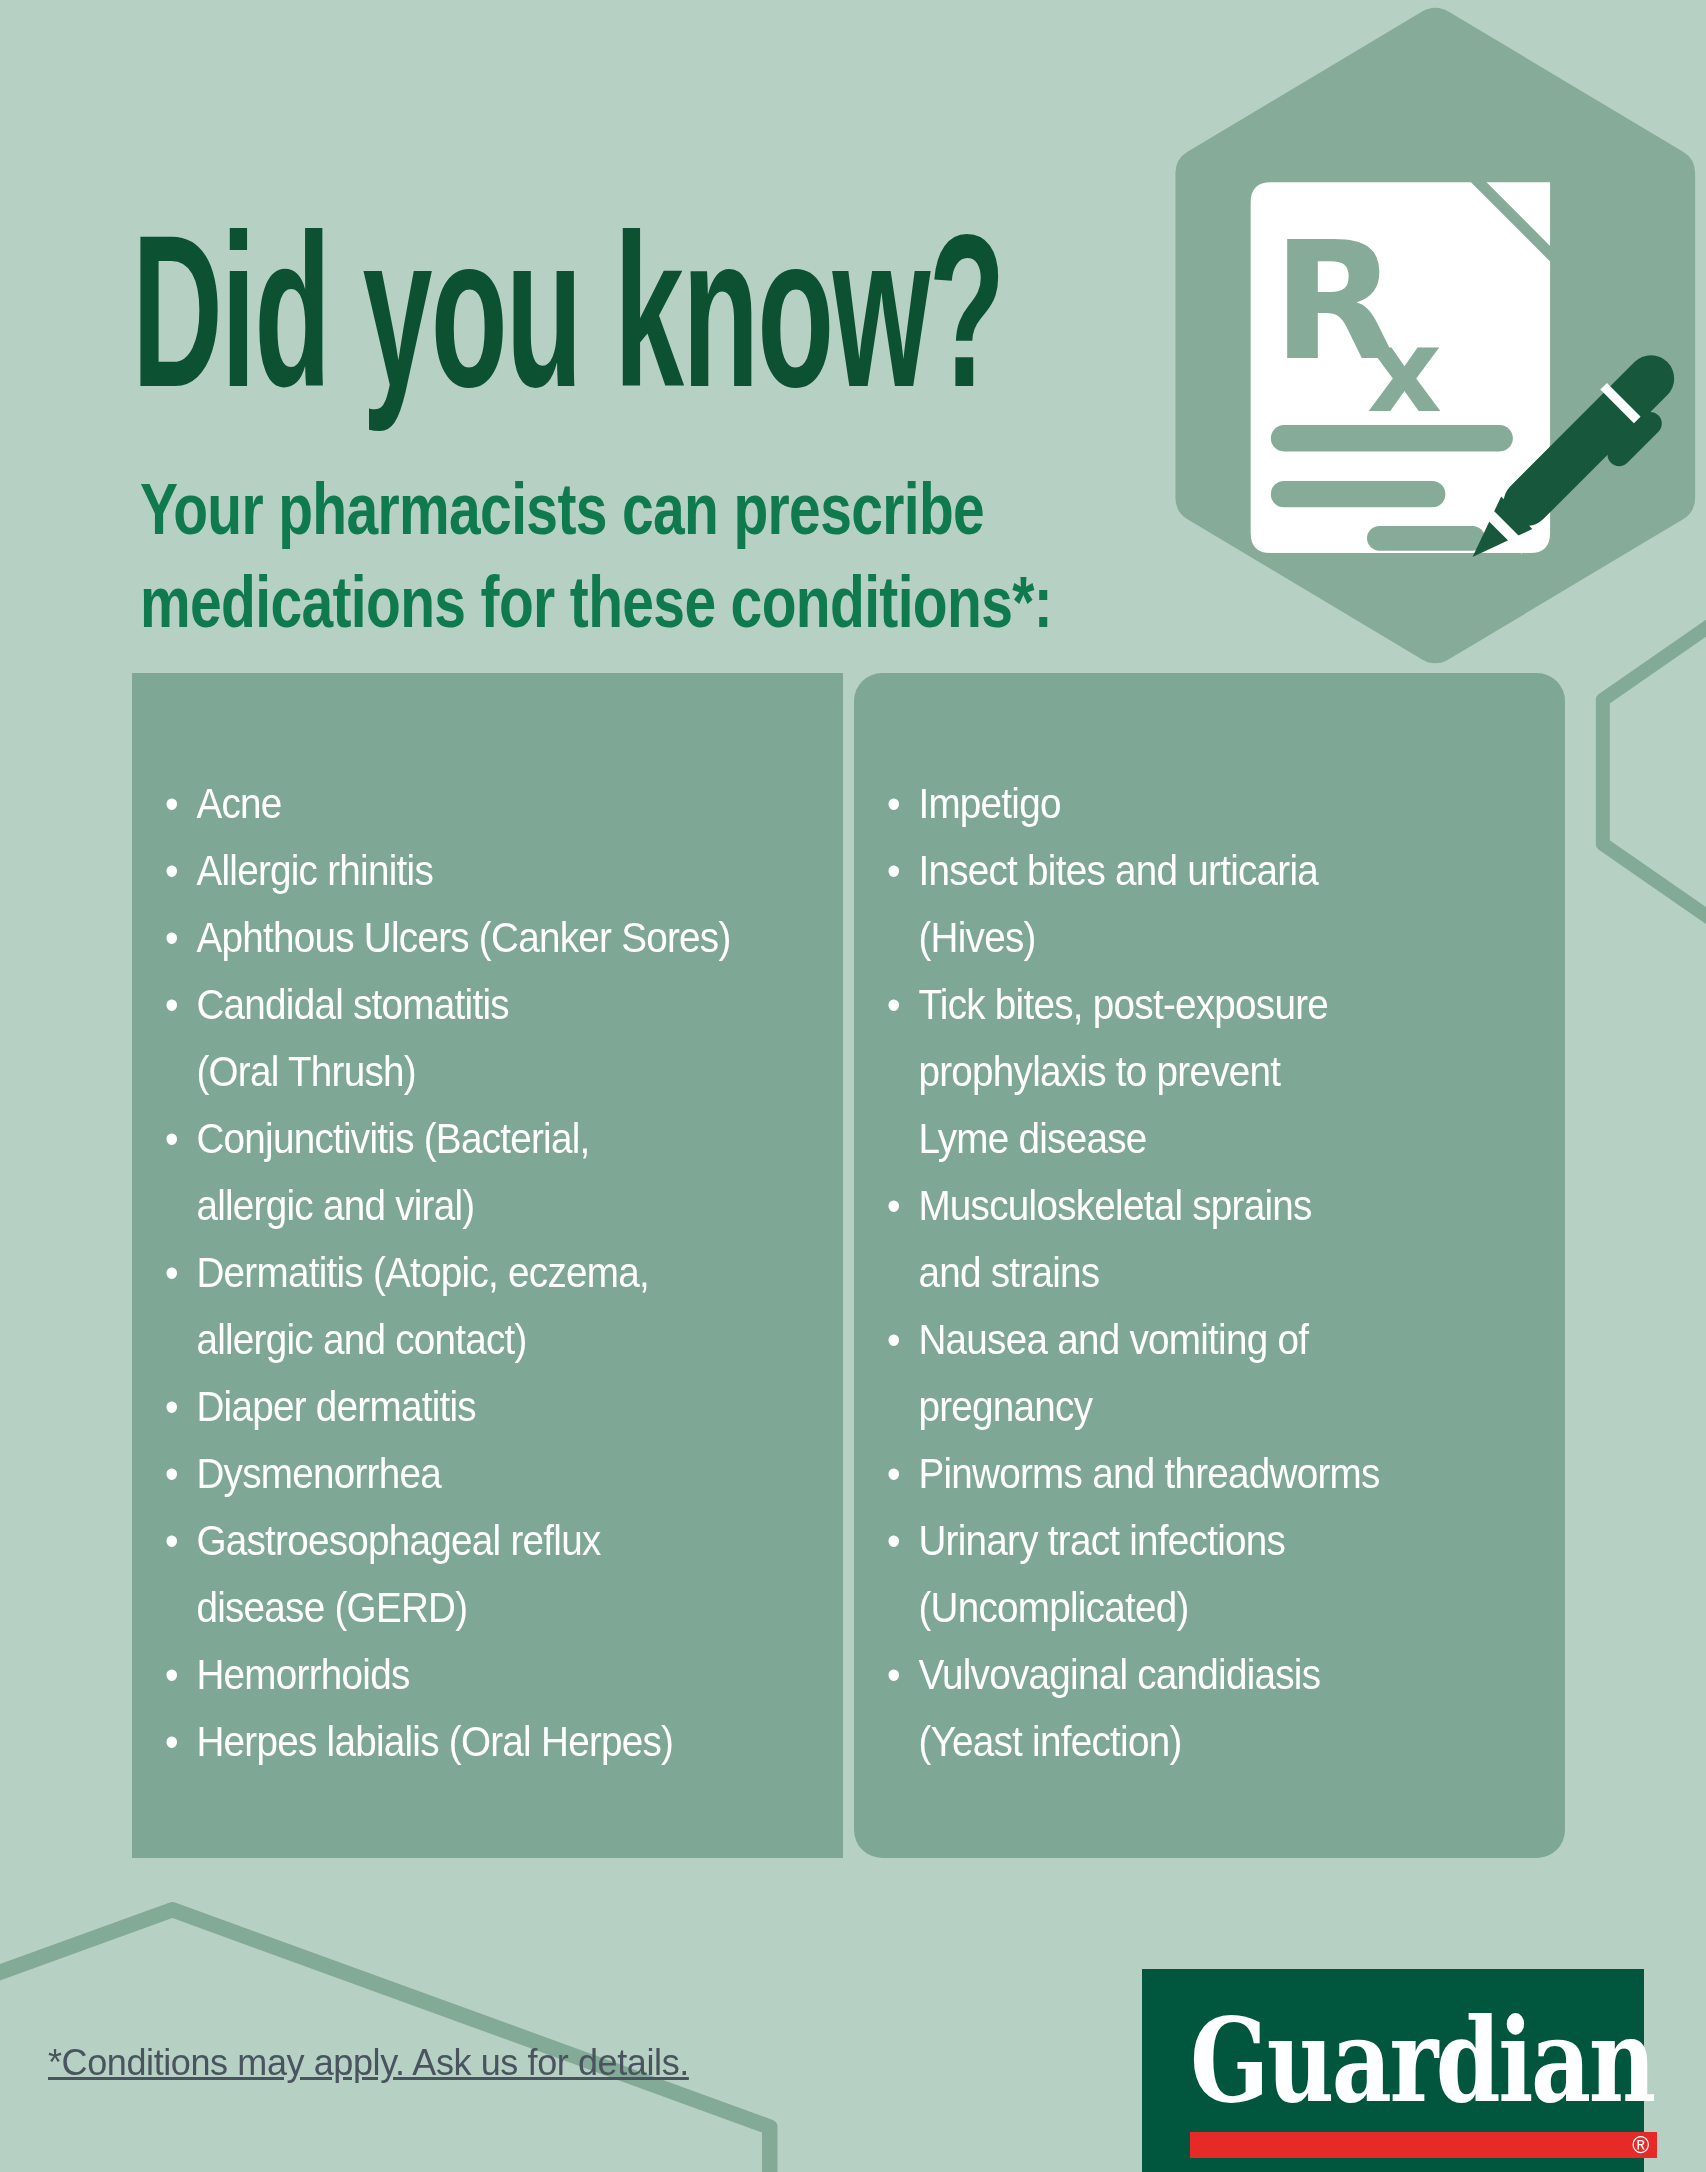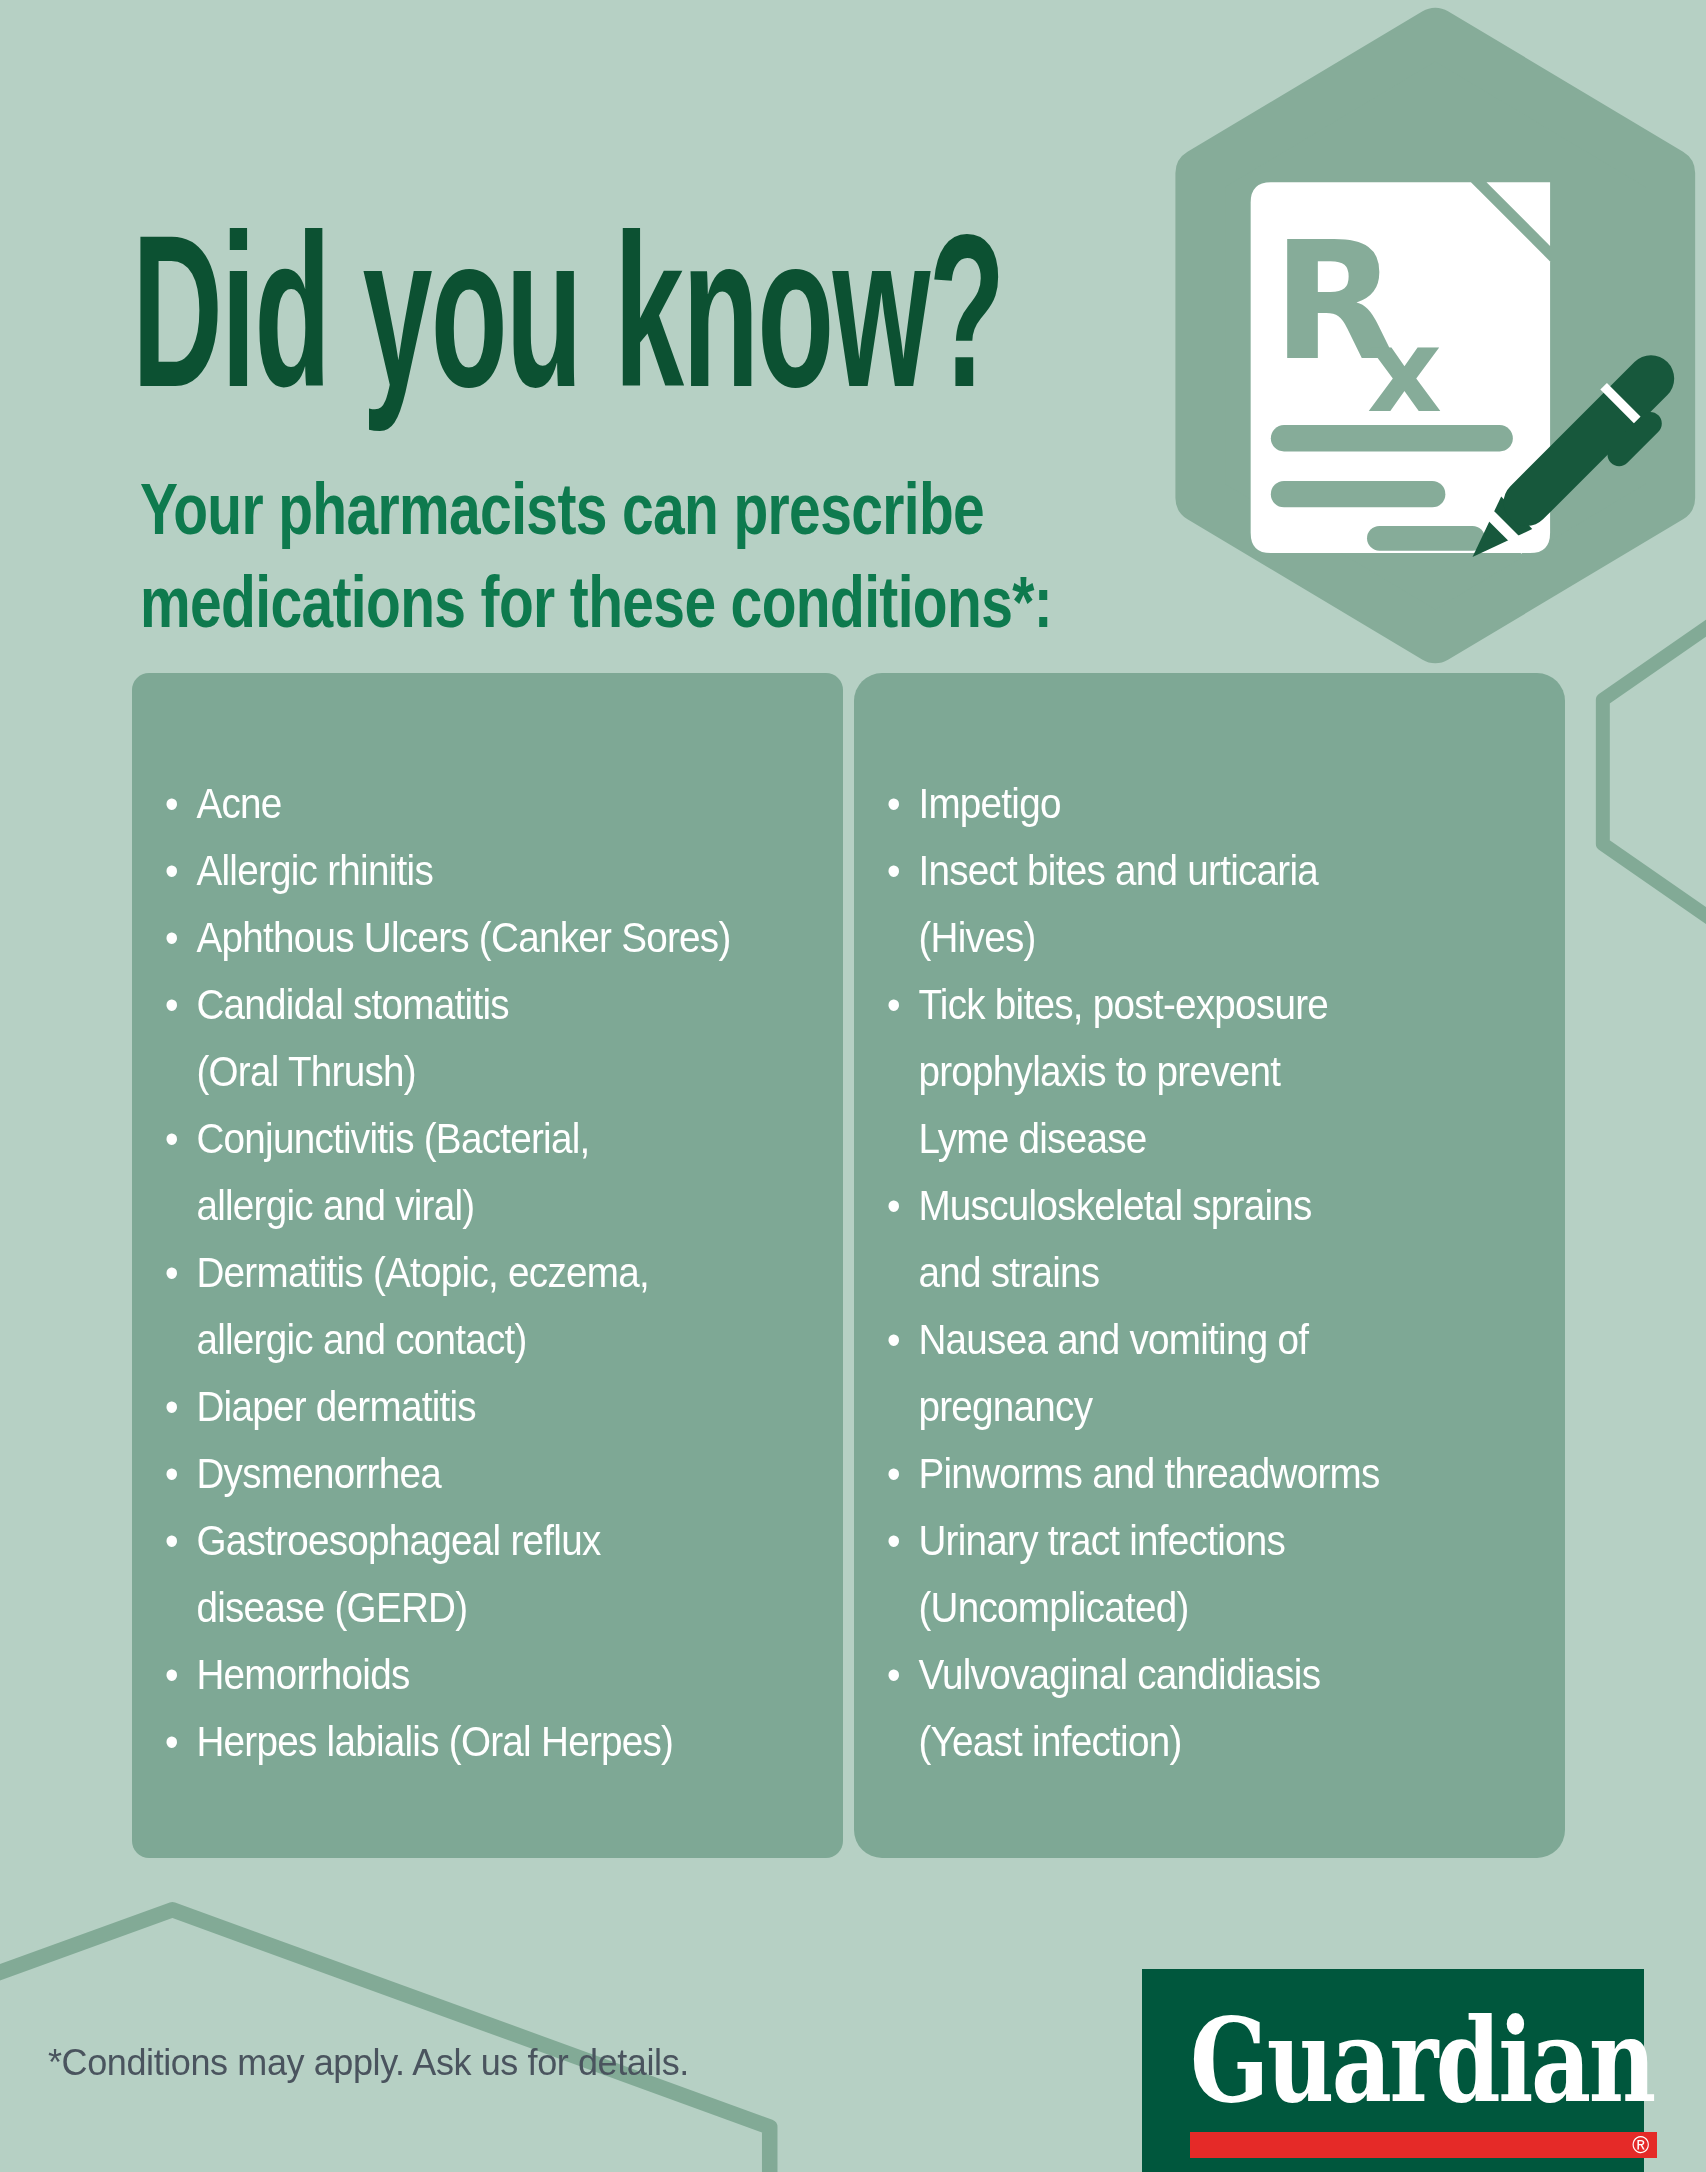--- a/index.html
+++ b/index.html
@@ -20,40 +20,40 @@
   .subtitle{
     display:inline-block;transform:scaleX(.78);transform-origin:0 0;
     width:1272px;font-size:73px;font-weight:bold;line-height:1.28;
     letter-spacing:-0.8px;color:#0e7a4e;
   }
   
   .panel{
     position:absolute;top:673px;height:1185px;background:#7ea895;
     box-sizing:border-box;
   }
-  .panel-left{left:132px;width:711px;border-radius:17px;}
+  .panel-left{left:132px;width:711px;}
   .panel-right{left:854px;width:711px;border-radius:28px;}
   .cond-list{
     list-style:none;margin:0;padding:97px 15.5px 0 36px;
     transform:scaleX(.92);transform-origin:0 0;width:108%;
     box-sizing:border-box;
   }
   .cond-list li{
     position:relative;padding-left:34px;margin:0;
     color:#ffffff;font-size:42px;line-height:67px;letter-spacing:-0.8px;
     white-space:pre-line;
   }
   .cond-list li::before{
     content:"\2022";position:absolute;left:0;top:0;
     color:#ffffff;font-size:42px;line-height:67px;
   }
   
   .footnote{
     position:absolute;left:48px;top:2042px;
-    font-size:36px;letter-spacing:-0.4px;color:#4a545e;
+    font-size:36px;letter-spacing:-0.4px;color:#4a545e;text-decoration:underline;
   }
   
   .logo-box{
     position:absolute;left:1142px;top:1969px;width:502px;height:203px;
     background:#00573d;
   }
   .logo-word{
     position:absolute;left:48px;top:28px;
     display:inline-block;transform:scaleX(.8);transform-origin:0 0;
     font-family:"DejaVu Serif",serif;font-weight:bold;

